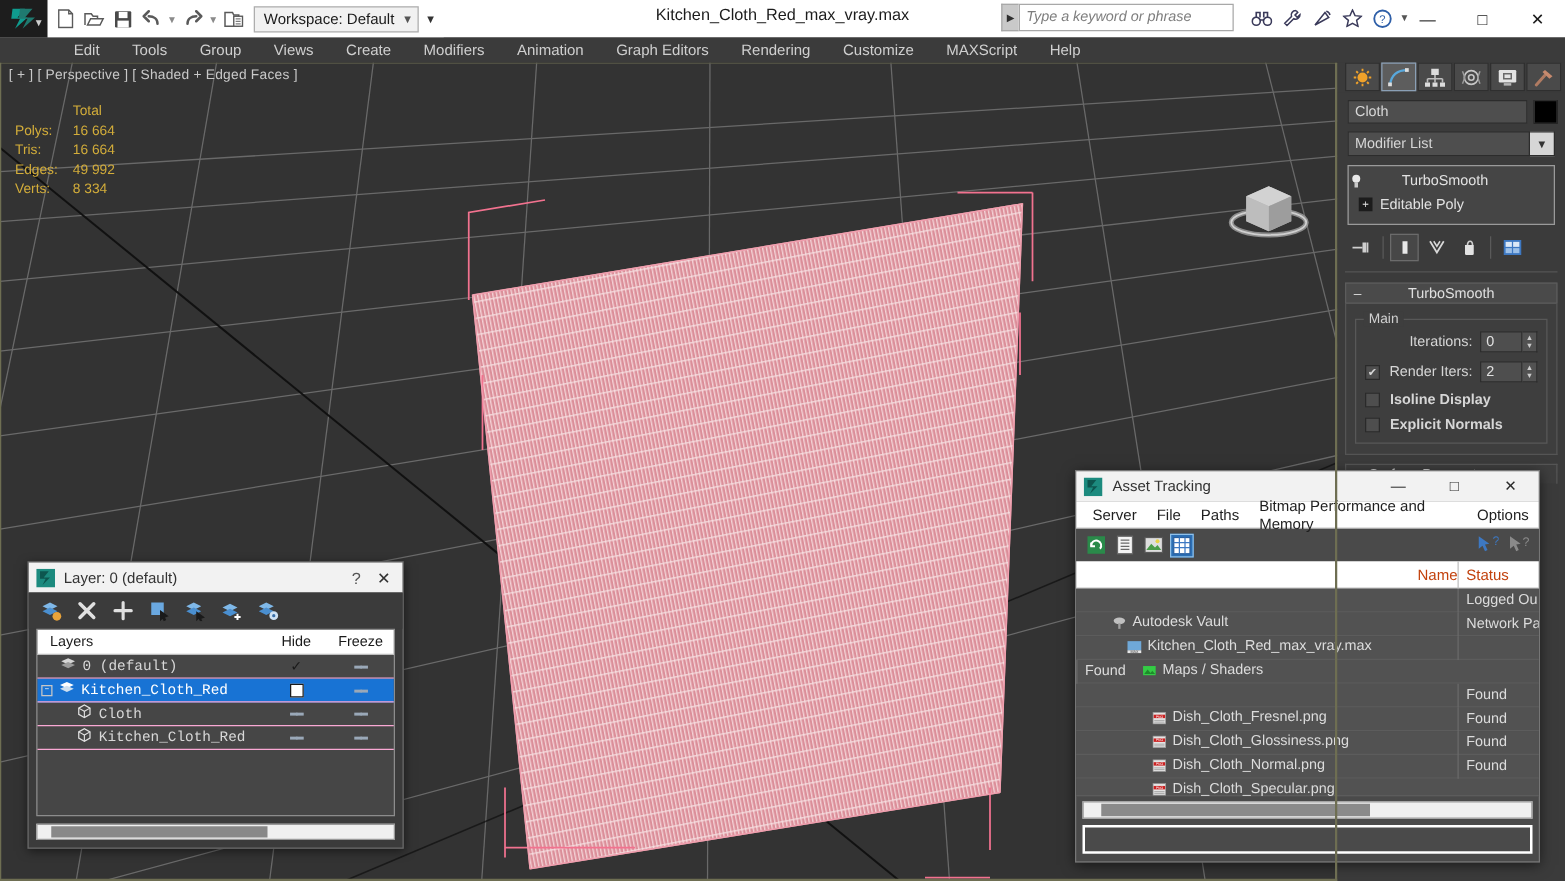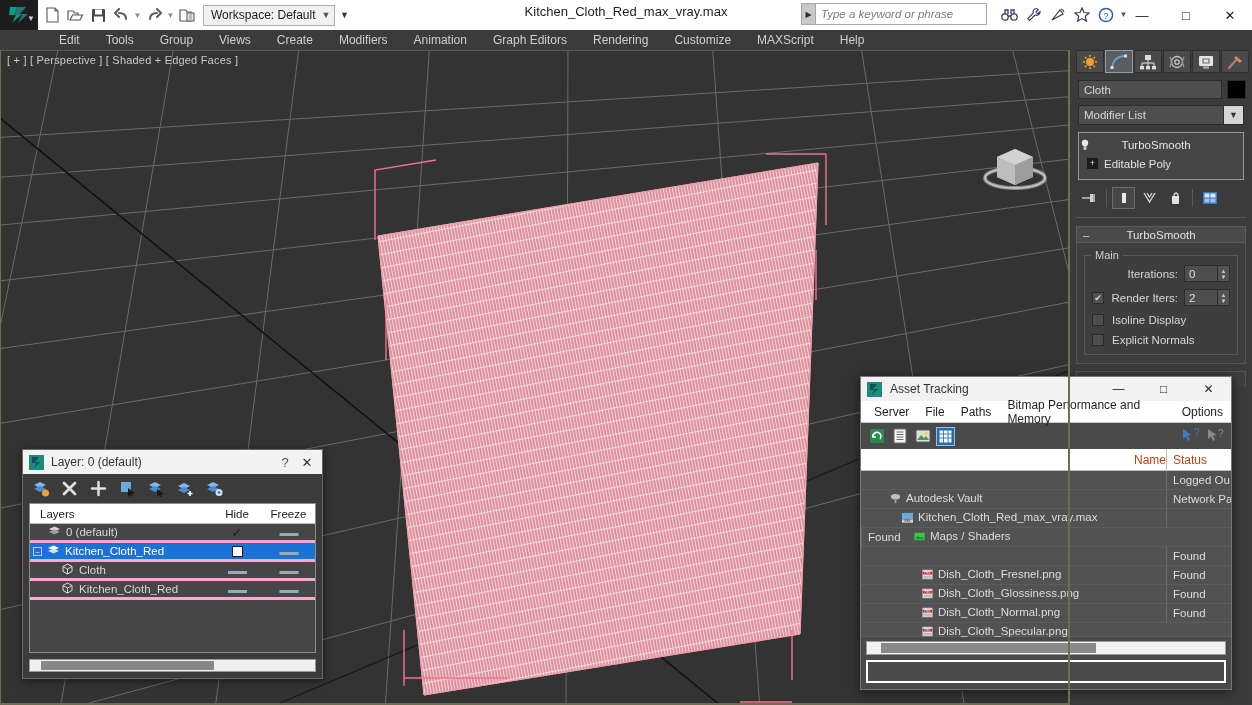--- a/index.html
+++ b/index.html
@@ -158,21 +158,21 @@
   .spin { display:flex; }
   .spinval { width:34px; height:17px; background:#4e4e4e; border:1px solid #2c2c2c;
     color:#e0e0e0; font-size:11.5px; padding-left:4px; display:flex; align-items:center;}
   .spinbtns { width:12px; height:17px; background:#525252; border:1px solid #2c2c2c; border-left:none;
     display:flex; flex-direction:column; align-items:center; justify-content:center; color:#ccc;
     font-size:6px; line-height:6px;}
   .chk { width:12px; height:12px; background:#4e4e4e; border:1px solid #2a2a2a;
     display:flex; align-items:center; justify-content:center; color:#d8d8d8; font-size:9px;
     flex:0 0 12px;}
   .crow { display:flex; align-items:center; gap:8px; margin-top:8px;}
-  .crow .clab { color:#d6d6d6; font-size:11.5px;}
+  .crow .clab { color:#d6d6d6; font-size:11.5px;font-weight:bold;}
   .rollout-hdr2 {
     margin:7px 6px 0 6px; height:16px; border:1px solid #555; border-bottom:none; background:#3e3e3e;
     color:#cfcfcf; font-size:11.5px; display:flex; align-items:center; position:relative; padding-left:18px;
   }
   .rollout-hdr2 .minus { position:absolute; left:5px; color:#ccc; font-size:11px;}
 
   
   .layerdlg {
     position:absolute; left:22px; top:449px; width:301px; height:230px;
     background:#3b3b3b; border:1px solid #6a6a6a; box-shadow:0 2px 8px rgba(0,0,0,.55);
@@ -187,21 +187,21 @@
   .ld-toolbar { height:29px; display:flex; align-items:center; padding-left:8px; gap:10px;
     background:#3b3b3b;}
   .ld-tb { width:19px; height:19px; display:flex; align-items:center; justify-content:center;}
   .ld-listwrap { margin:0 6px; background:#464646; border:1px solid #8c8c8c; height:150px; position:relative;}
   .ld-head { height:20px; background:#fff; display:flex; align-items:center; font-size:11.5px; color:#1a1a1a;
     border-bottom:1px solid #bdbdbd;}
   .ld-head .c1 { flex:1; padding-left:10px;}
   .ld-head .c2 { width:50px; text-align:center;}
   .ld-head .c3 { width:53px; text-align:center;}
   .ld-row { height:19px; display:flex; align-items:center; font-size:11.5px; color:#d8d8d8;
-    border-bottom:3px solid #f9a8d4;}
+    border-bottom:1px solid #f9a8d4;font-family:Liberation Mono, monospace;}
   .ld-row.sel { background:#1873d4; color:#fff;}
   .ld-row .c1 { flex:1; display:flex; align-items:center; gap:5px; }
   .ld-row .c2 { width:50px; display:flex; align-items:center; justify-content:center;}
   .ld-row .c3 { width:53px; display:flex; align-items:center; justify-content:center;}
   .ld-row .expand { width:9px; height:9px; border:1px solid #c7c7c7; color:#fff; font-size:7px;
     display:flex; align-items:center; justify-content:center; line-height:1; margin-left:3px;}
   .ld-row .spacer { width:13px; }
   .ld-row .spacer2 { width:26px; }
   .dashmark { color:#9aa8b8; font-size:10px; letter-spacing:-1px; }
   .chkbox-empty { width:11px; height:11px; border:1px solid #1a1a1a; background:#fff;}
@@ -444,20 +444,46 @@
         <ellipse cx="40" cy="43" rx="30" ry="10" fill="none" stroke="#cfcfcf" stroke-width="1.4"></ellipse>
         <path d="M22 22 L40 14 L58 22 L58 42 L40 50 L22 42 Z" fill="#b5b5b5"></path>
         <path d="M22 22 L40 30 L58 22 L40 14 Z" fill="#d2d2d2"></path>
         <path d="M40 30 L58 22 L58 42 L40 50 Z" fill="#9d9d9d"></path>
         <path d="M22 22 L40 30 L40 50 L22 42 Z" fill="#bdbdbd"></path>
       </svg>
     </div>
 
     <div class="vp-label">[ + ] [ Perspective ] [ Shaded + Edged Faces ]</div>
 
+    <div class="vp-stats">
+      <table>
+        <tbody>
+            <tr>
+              <td></td>
+              <td class="v">Total</td>
+            </tr>
+        <tr>
+              <td>Polys:</td>
+            <td class="v">16 664</td>
+            </tr>
+        <tr>
+              <td>Tris:</td>
+            <td class="v">16 664</td>
+            </tr>
+        <tr>
+              <td>Edges:</td>
+            <td class="v">49 992</td>
+            </tr>
+        <tr>
+              <td>Verts:</td>
+            <td class="v">8 334</td>
+            </tr>
+      </tbody>
+        </table>
+    </div>
 
     <div class="vp-border-top"></div>
     <div class="vp-border-left"></div>
     <div class="vp-border-right"></div>
     <div class="vp-border-bottom"></div>
   </div>
 
   <div class="cmdpanel">
     <div class="cp-tabs">
       <div class="cp-tab">

